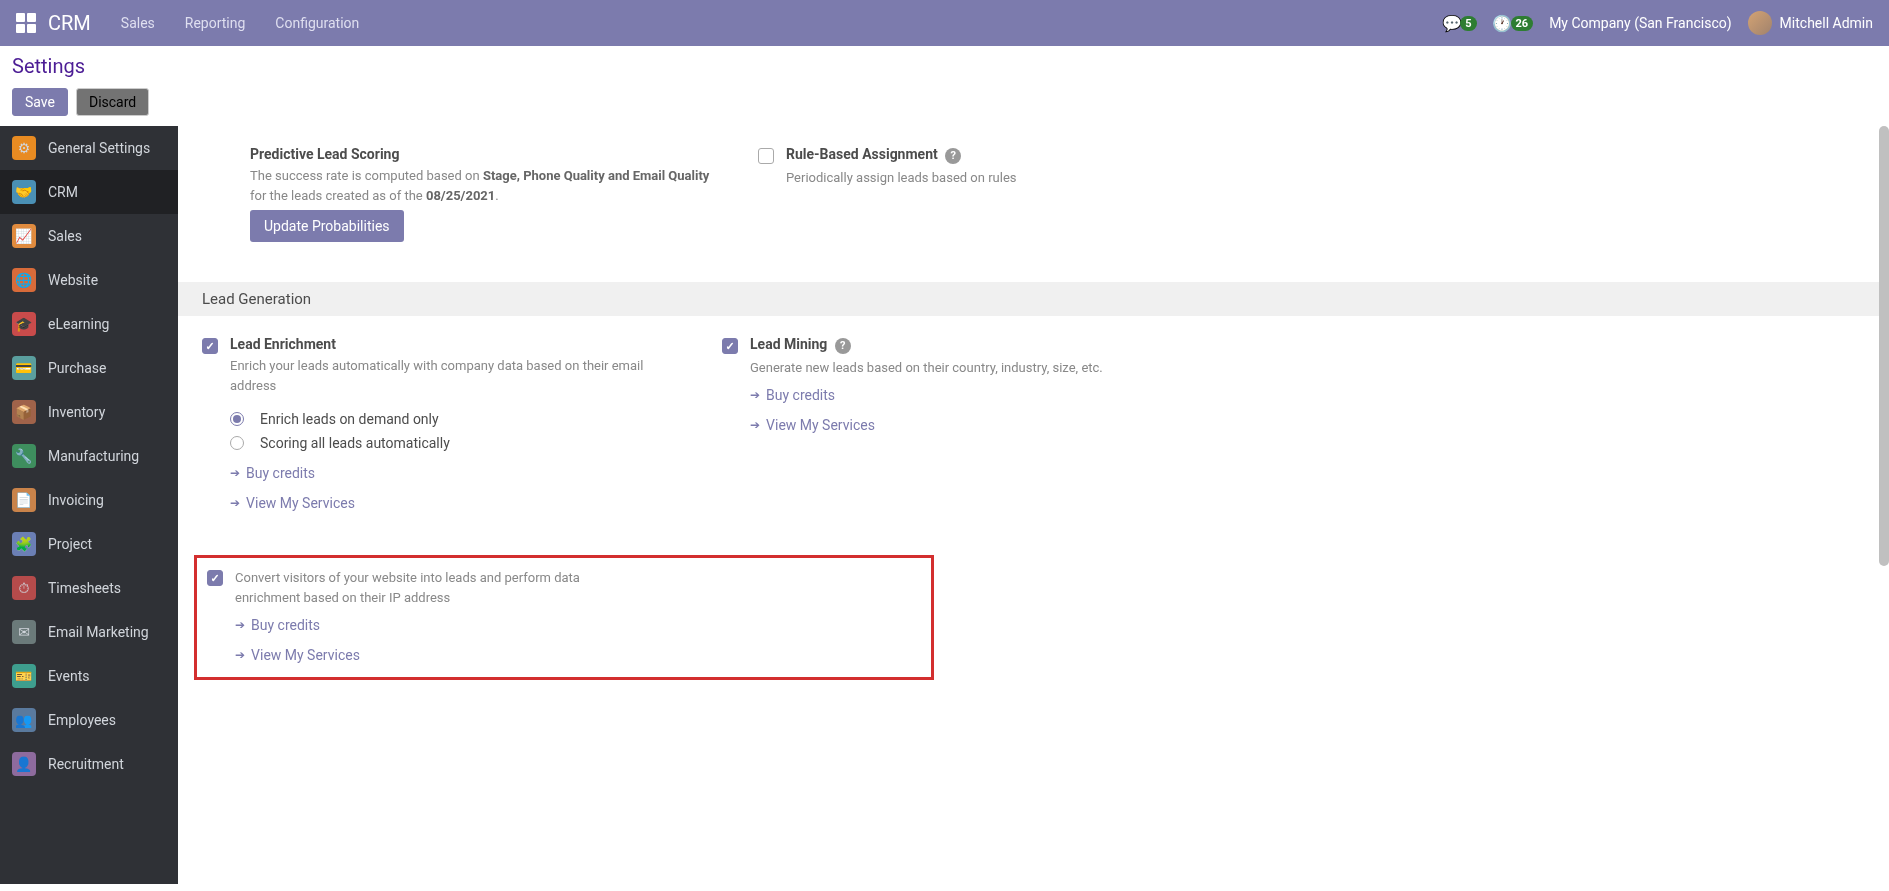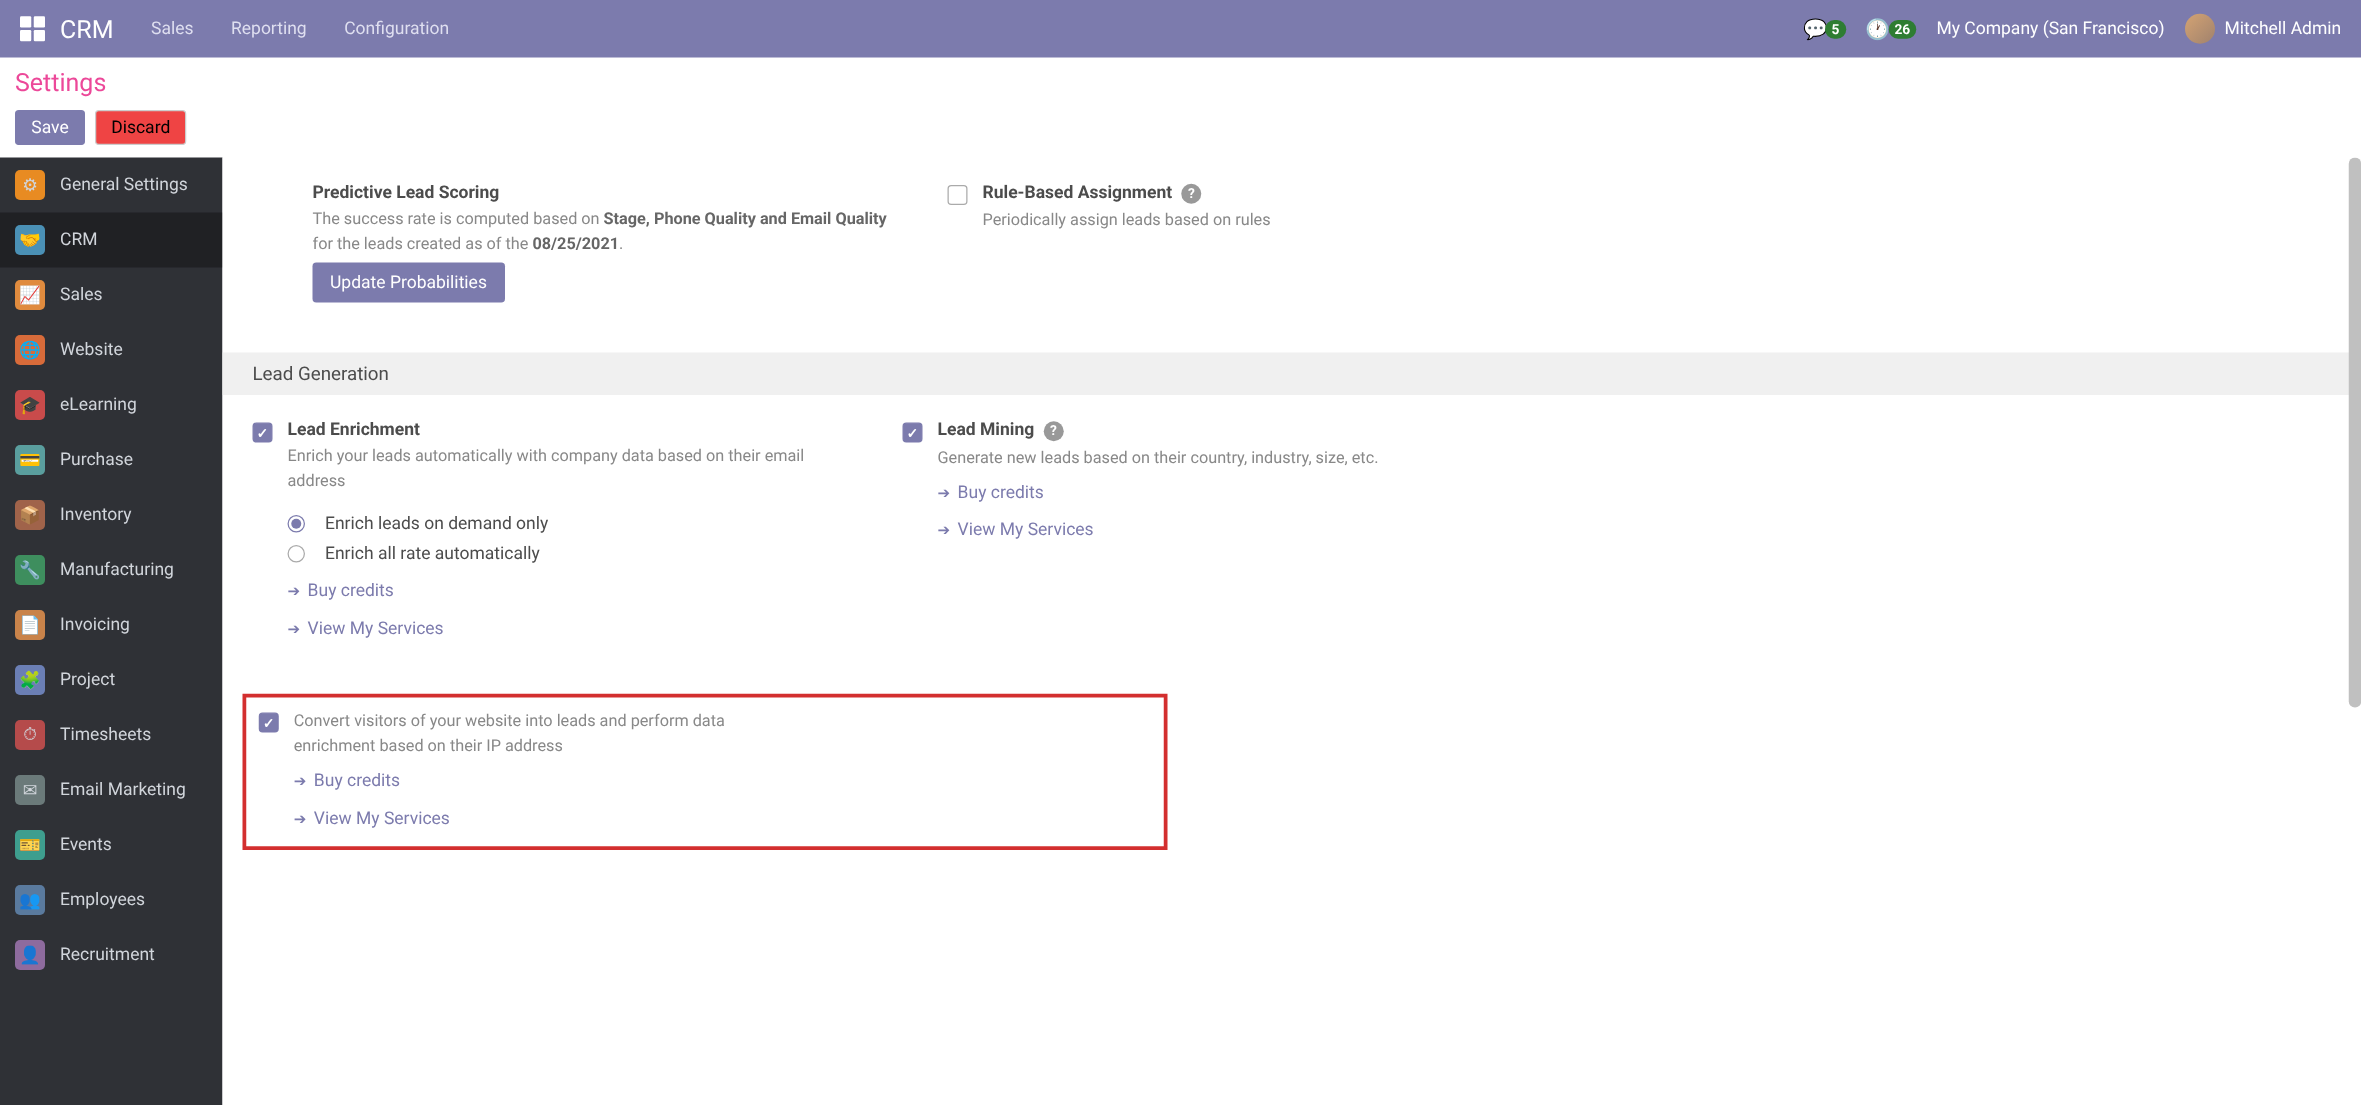--- a/index.html
+++ b/index.html
@@ -82,21 +82,21 @@
       font-size: 14px;
     }
     .sub-header {
       display: flex;
       align-items: center;
       padding: 8px 12px 0 12px;
       justify-content: space-between;
     }
     .page-title {
       font-size: 20px;
-      color: #ec4899;
+      color: #4c1d95;
       font-weight: 400;
     }
     .search-area {
       display: flex;
       align-items: center;
       border-bottom: 1px solid #ddd;
       padding: 4px 0;
       width: 400px;
     }
     .search-input {
@@ -110,21 +110,21 @@
       cursor: pointer;
     }
     .action-bar {
       padding: 10px 12px;
       display: flex;
       gap: 8px;
     }
     .btn {
       padding: 5px 12px;
       border: 1px solid #ccc;
-      background: #ef4444;
+      background: #737373;
       font-size: 14px;
       cursor: pointer;
       border-radius: 3px;
     }
     .btn-primary {
       background: #7c7bad;
       color: #fff;
       border-color: #7c7bad;
       text-align: center;
     }
@@ -469,21 +469,21 @@
           <div class="setting-body">
             <div class="setting-title">Lead Enrichment</div>
             <div class="setting-desc">Enrich your leads automatically with company data based on their email address</div>
             <div class="radio-group">
               <div class="radio-item">
                 <div class="radio selected"></div>
                 <span>Enrich leads on demand only</span>
               </div>
               <div class="radio-item">
                 <div class="radio unselected"></div>
-                <span>Enrich all rate automatically</span>
+                <span>Scoring all leads automatically</span>
               </div>
             </div>
             <div class="link-item">
               <span class="arrow-icon">➔</span>
               <span>Buy credits</span>
             </div>
             <div class="link-item">
               <span class="arrow-icon">➔</span>
               <span>View My Services</span>
             </div>

